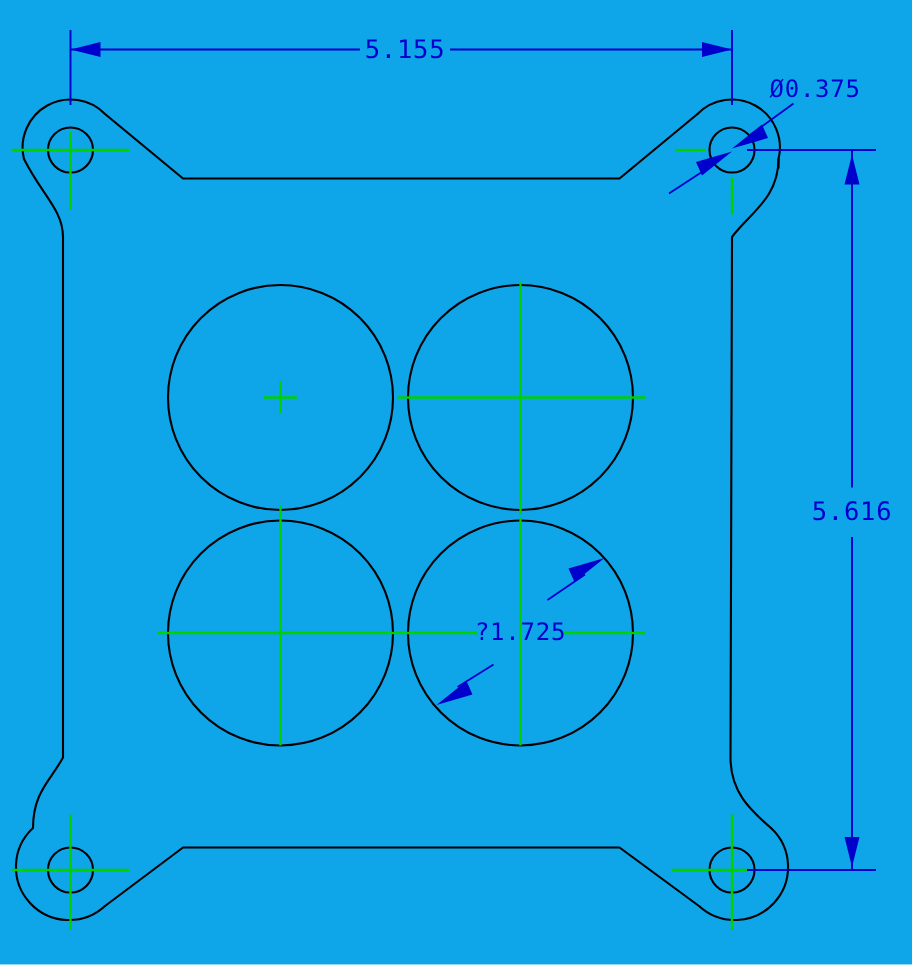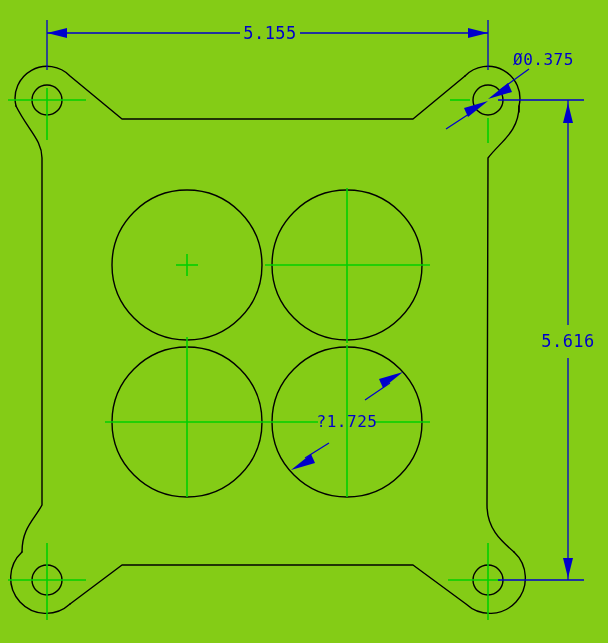--- a/index.html
+++ b/index.html
@@ -11,21 +11,21 @@
   body {
     width: 608px;
     height: 643px;
     overflow: hidden;
     font-family: "Liberation Sans", sans-serif;
   }
   #drawing-canvas {
     position: relative;
     width: 608px;
     height: 643px;
-    background: #84cc16;
+    background: #0ea5e9;
   }
   #cad-svg {
     display: block;
     width: 608px;
     height: 643px;
   }
   .part-outline {
     fill: none;
     stroke: #000000;
     stroke-width: 1.4;

